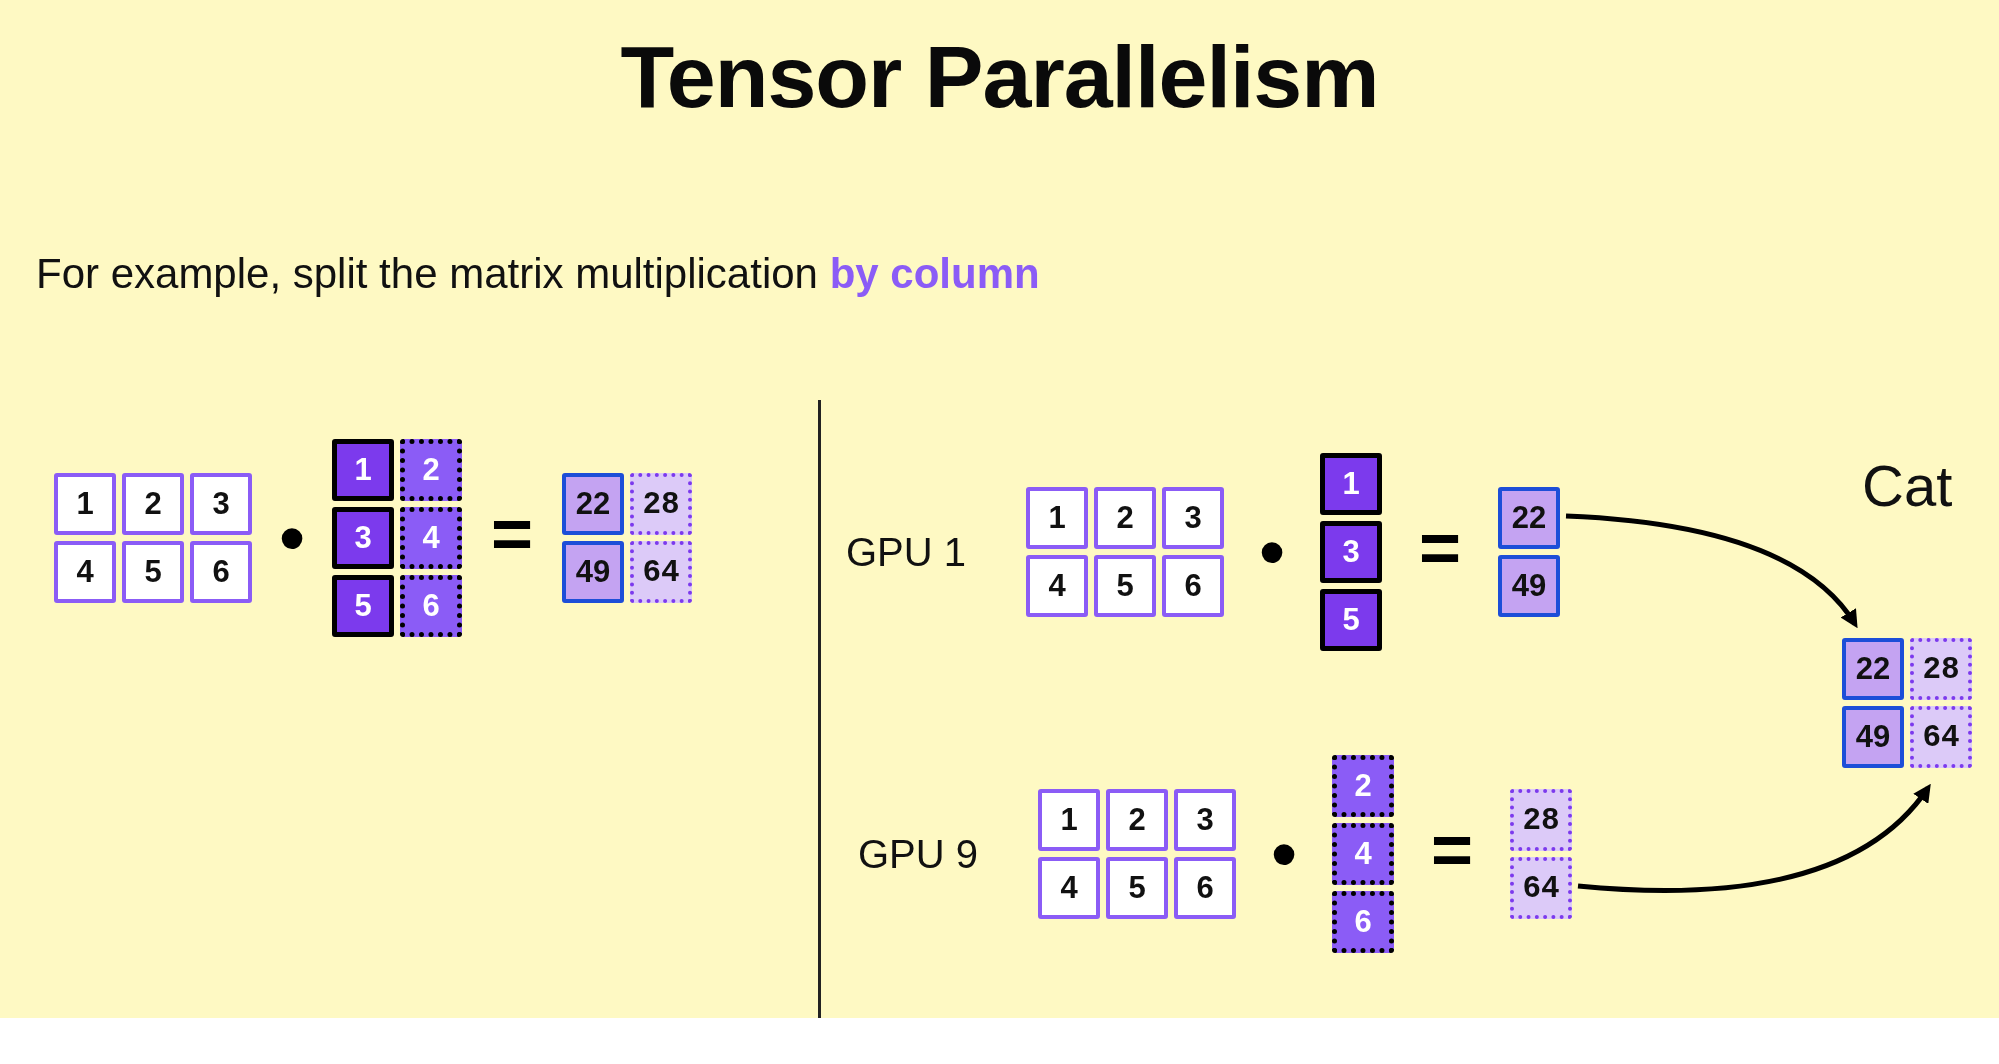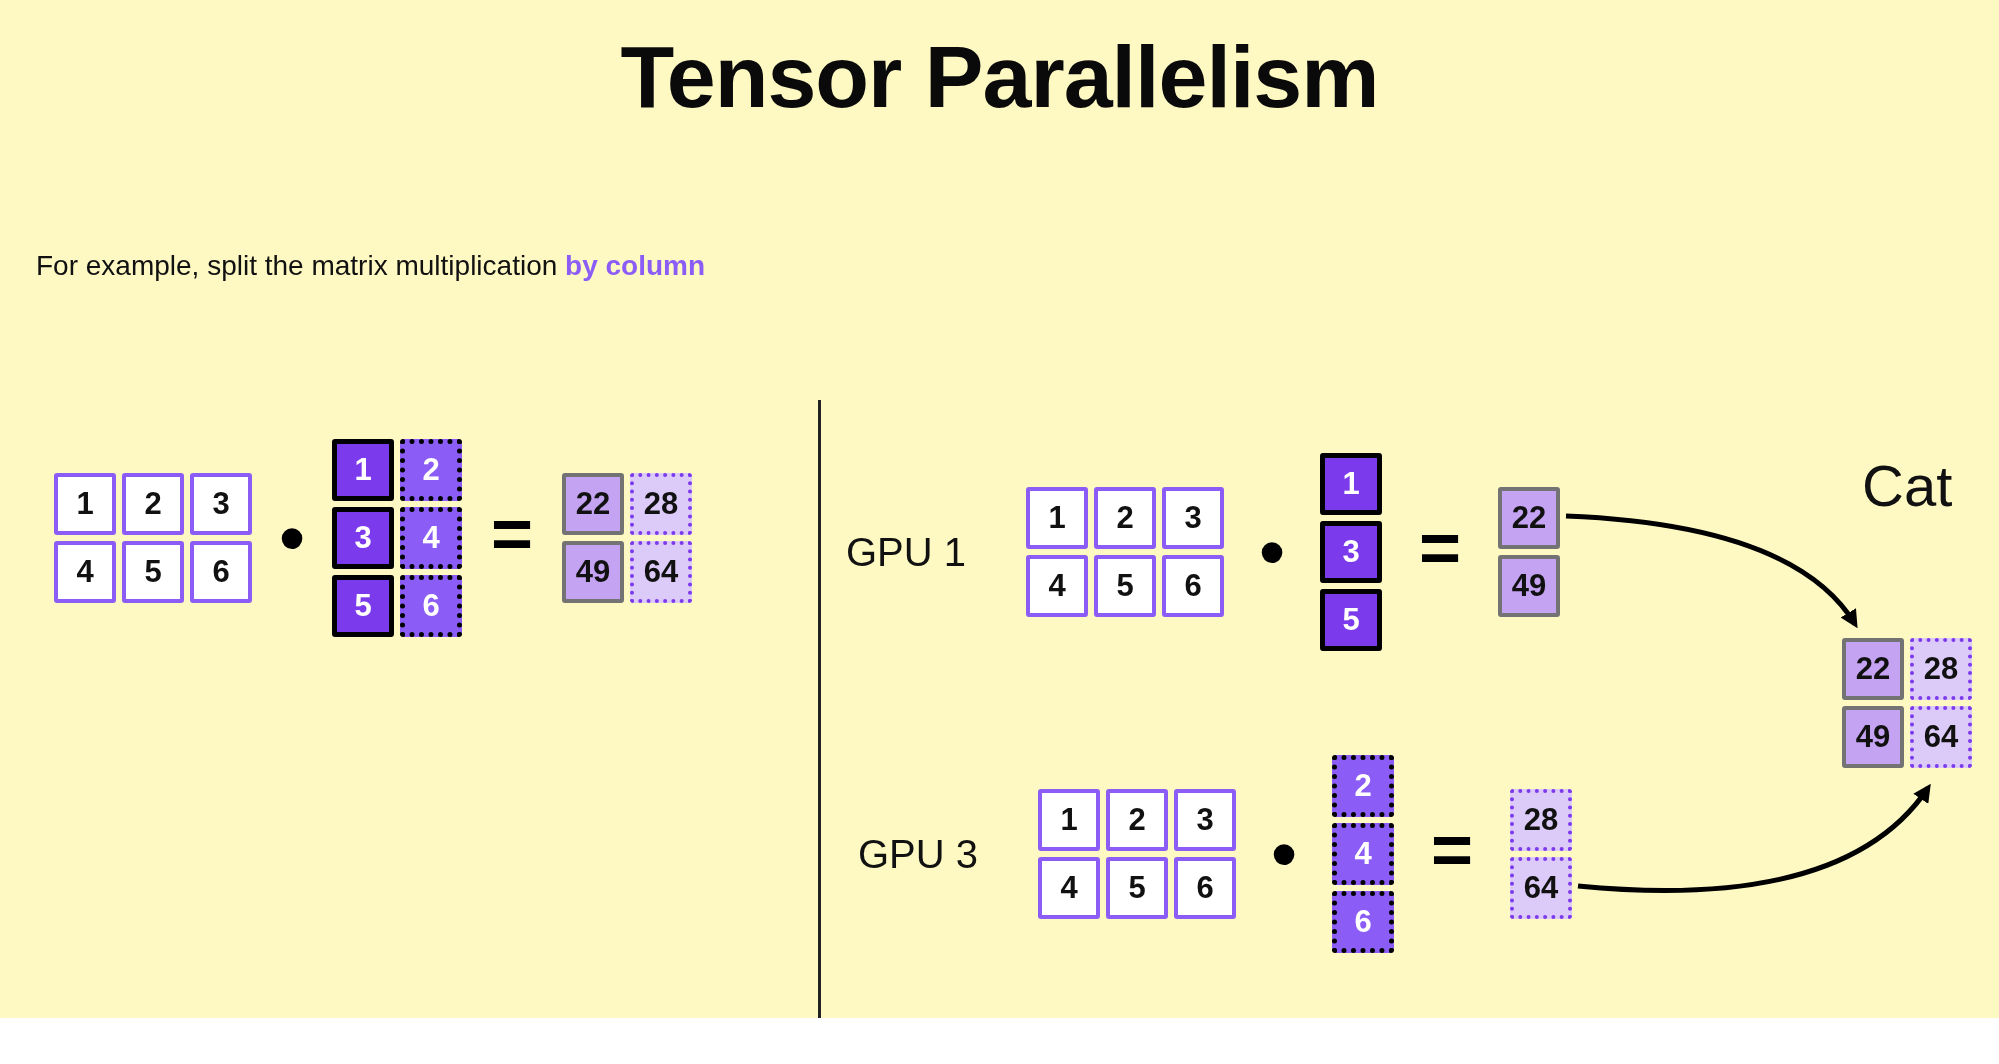--- a/index.html
+++ b/index.html
@@ -21,21 +21,21 @@
     text-align: center;
     font-size: 88px;
     font-weight: 700;
     letter-spacing: -1px;
     color: #0a0a0a;
   }
 
   .subtitle {
     position: absolute;
     top: 250px; left: 36px;
-    font-size: 28px;
+    font-size: 42px;
     font-weight: 500;
     color: #111111;
     white-space: nowrap;
   }
   .accent { color: #8B5CF6; font-weight: 700; }
 
   .row {
     position: absolute;
     display: flex;
     align-items: center;
@@ -54,22 +54,22 @@
     width: 62px; height: 62px;
     display: flex; align-items: center; justify-content: center;
     font-size: 31px; font-weight: 700;
     border-radius: 3px;
     color: #111111;
     background: #ffffff;
   }
   .c-white        { background: #ffffff; border: 4px solid #8B5CF6; }
   .c-solid        { background: #7C3AED; border: 5px solid #000000; color: #ffffff; }
   .c-dotted       { background: #8B5CF6; border: 5px dotted #000000; color: #ffffff; }
-  .c-light        { background: #C4A3F2; border: 4px solid #737373; }
-  .c-light-dotted { background: #DCCAF8; border: 4px dotted #7C3AED; }
+  .c-light        { background: #C4A3F2; border: 4px solid #1d4ed8; }
+  .c-light-dotted { background: #DCCAF8; border: 4px dotted #7C3AED; font-family: Liberation Mono, monospace; }
 
   .dot {
     width: 36px; text-align: center;
     font-size: 76px; line-height: 62px;
     color: #000000;
   }
   .equals {
     width: 56px; text-align: center;
     font-size: 72px; font-weight: 800;
     line-height: 62px; padding-bottom: 10px;
@@ -163,21 +163,21 @@
       <div class="cell c-solid">5</div>
     </div>
     <div class="equals">=</div>
     <div class="matrix cols-1">
       <div class="cell c-light">22</div>
       <div class="cell c-light">49</div>
     </div>
   </div>
 
   <div class="row row-gpu2">
-    <div class="gpu-label">GPU 3</div>
+    <div class="gpu-label">GPU 9</div>
     <div class="matrix cols-3">
       <div class="cell c-white">1</div>
       <div class="cell c-white">2</div>
       <div class="cell c-white">3</div>
       <div class="cell c-white">4</div>
       <div class="cell c-white">5</div>
       <div class="cell c-white">6</div>
     </div>
     <div class="dot">•</div>
     <div class="matrix cols-1">

